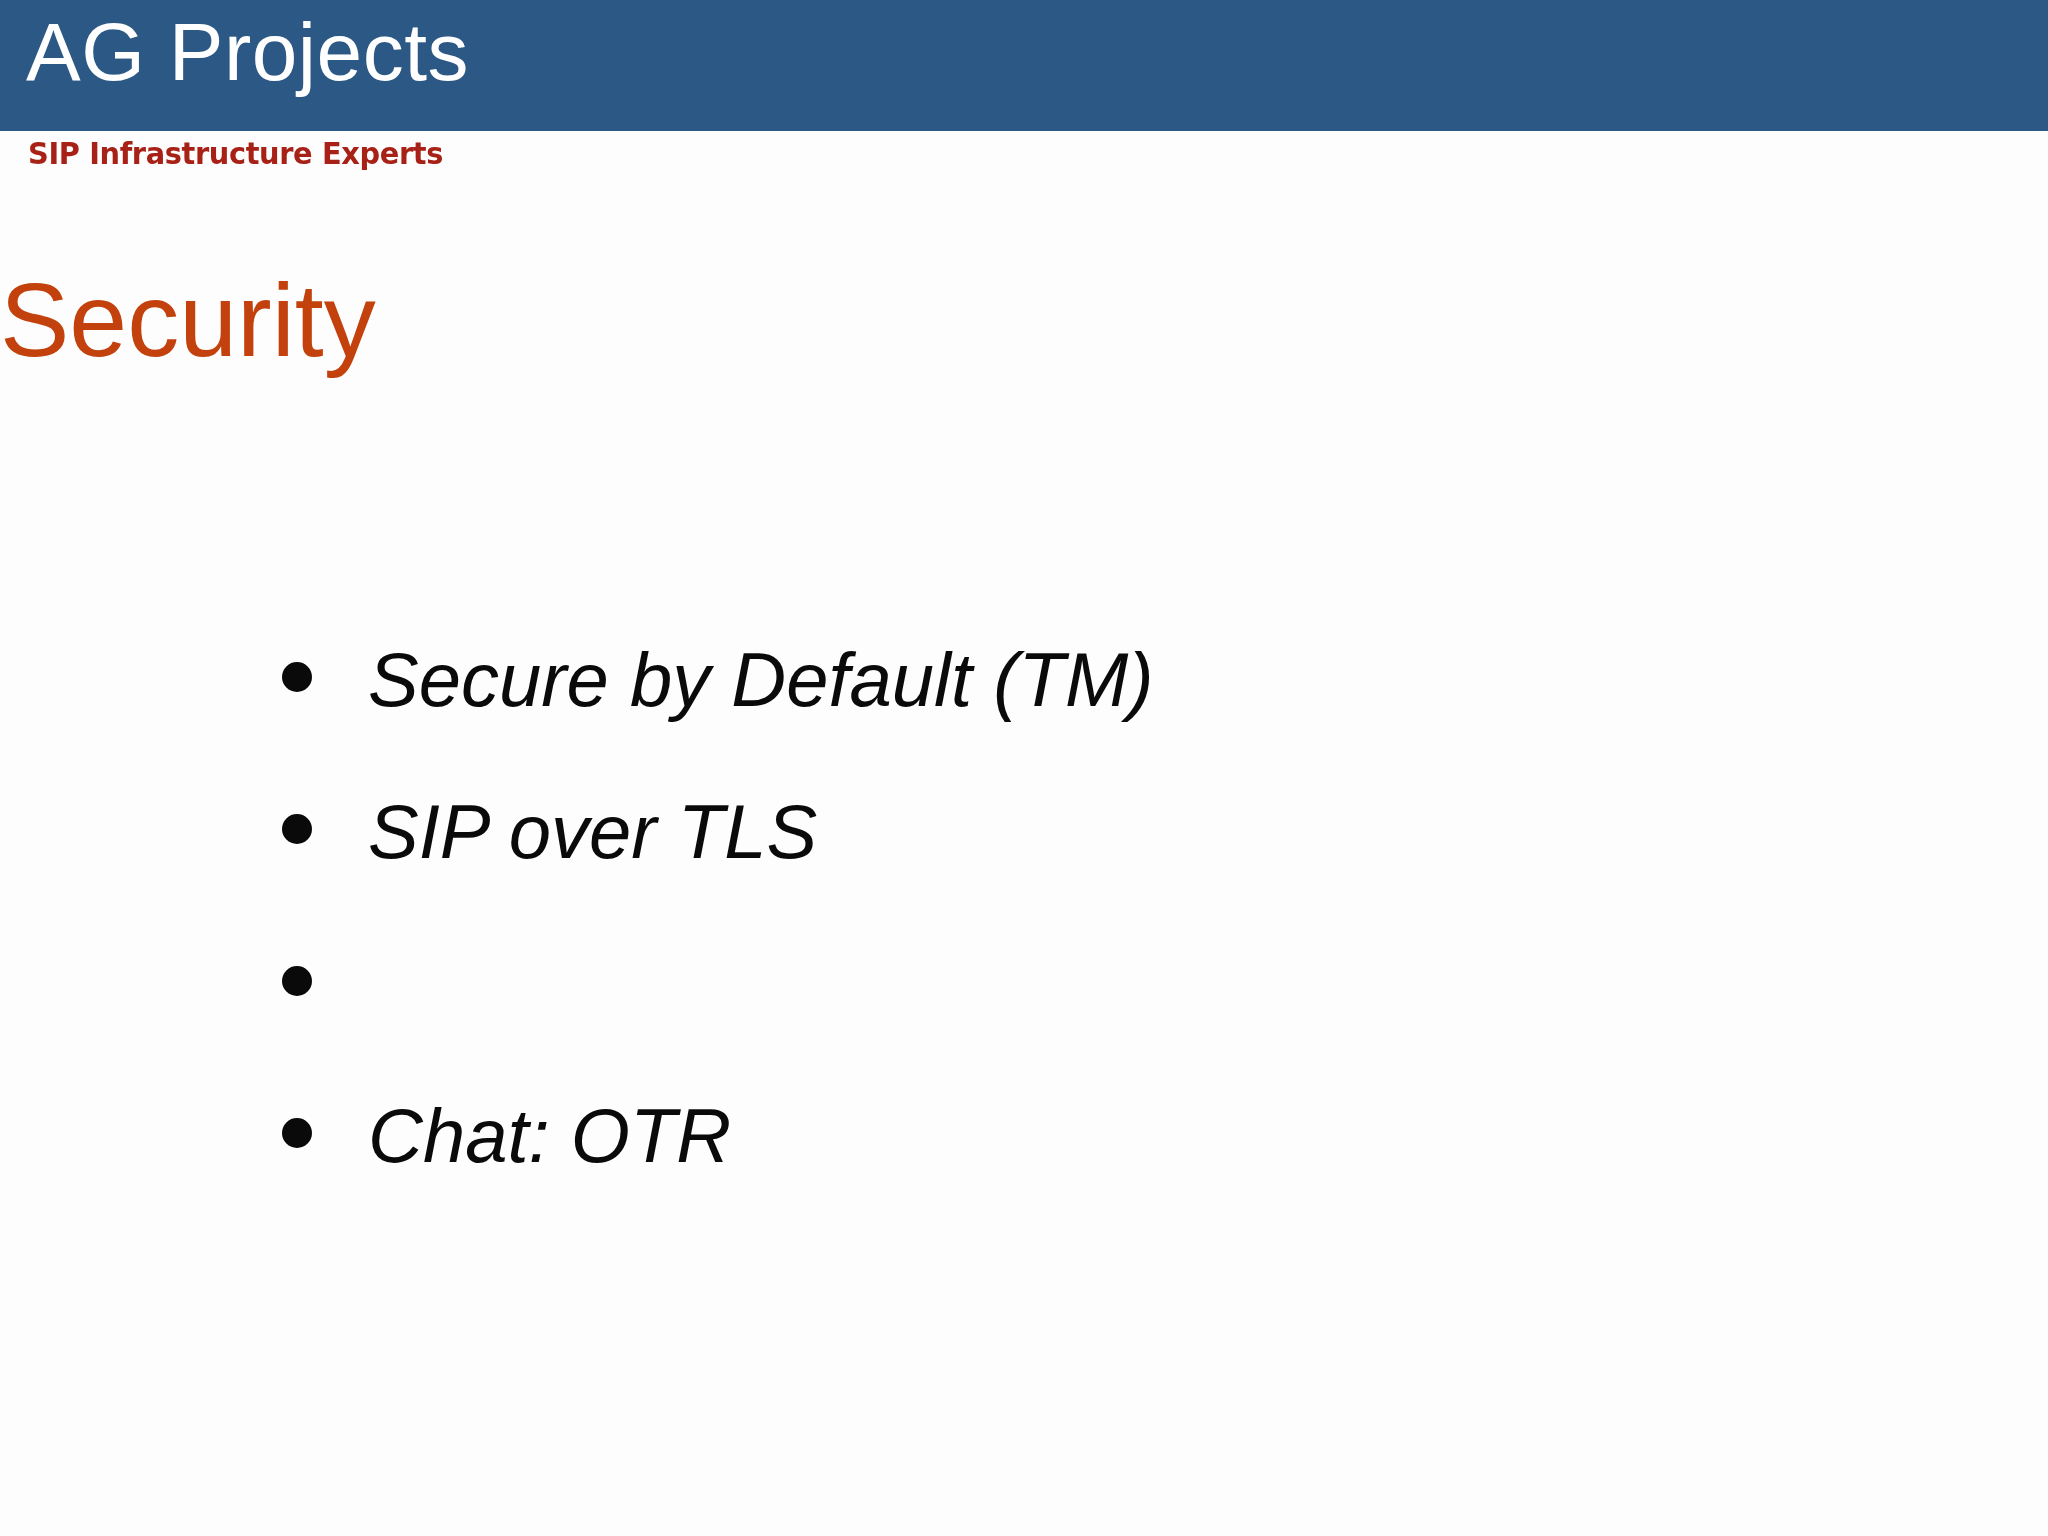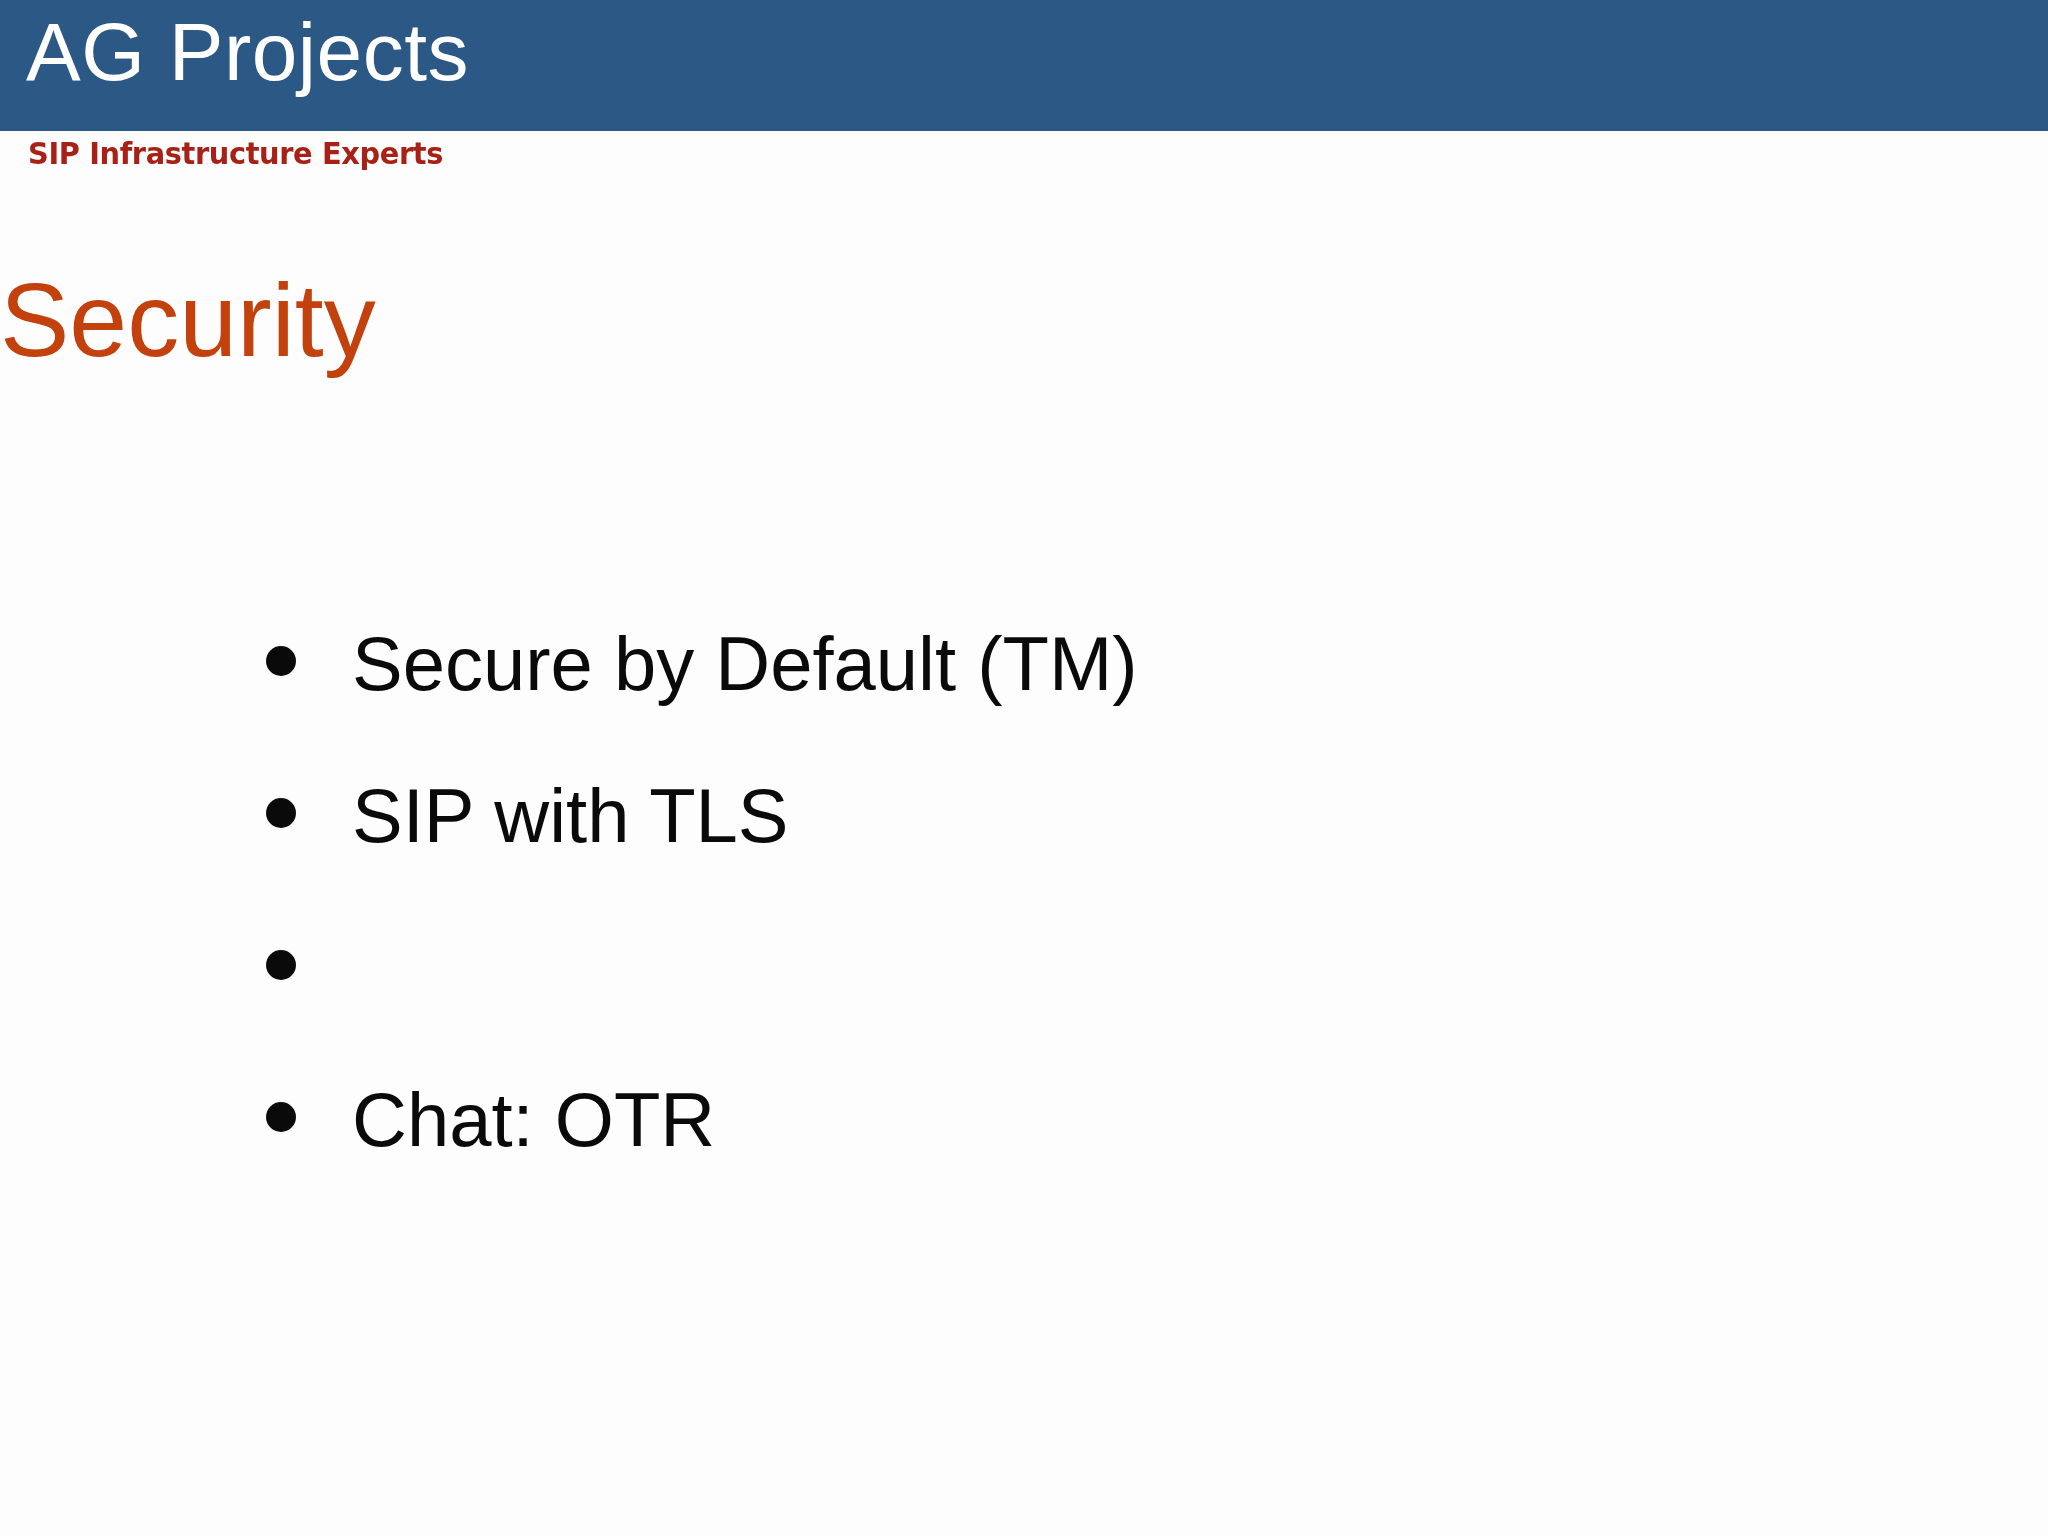--- a/index.html
+++ b/index.html
@@ -72,23 +72,24 @@
     color: #c2410c;
     white-space: nowrap;
   }
 
   
   .bullet-list {
     position: absolute;
     left: 266px;
     top: 626px;
     width: 1700px;
-    margin: 0;
+    margin: 16px;
     padding: 0;
     list-style: none;
+    font-style: italic;
   }
 
   .bullet-item {
     position: relative;
     height: 152px;
     padding-left: 86px;
     display: flex;
     align-items: flex-start;
   }
 
@@ -126,21 +127,21 @@
 
   <ul class="bullet-list">
 
     <li class="bullet-item">
       <span class="bullet-marker"></span>
       <span class="bullet-text">Secure by Default (TM)</span>
     </li>
 
     <li class="bullet-item">
       <span class="bullet-marker"></span>
-      <span class="bullet-text">SIP with TLS</span>
+      <span class="bullet-text">SIP over TLS</span>
     </li>
 
     <li class="bullet-item">
       <span class="bullet-marker"></span>
     </li>
 
     <li class="bullet-item">
       <span class="bullet-marker"></span>
       <span class="bullet-text">Chat: OTR</span>
     </li>

